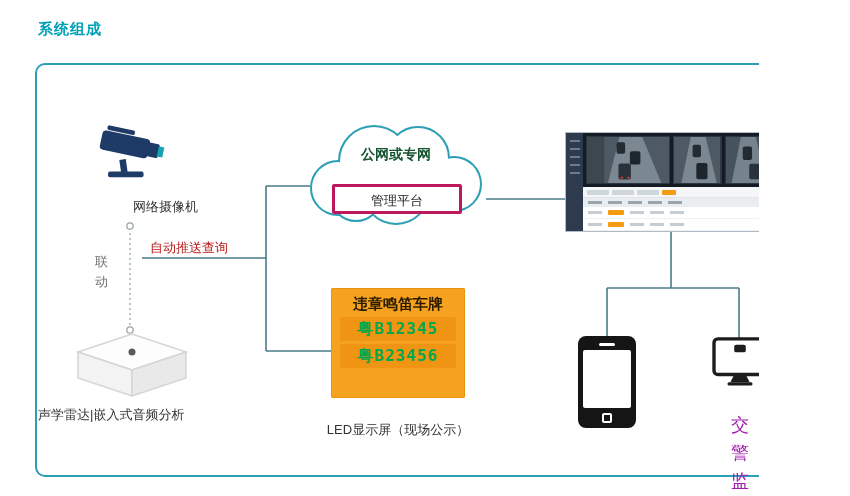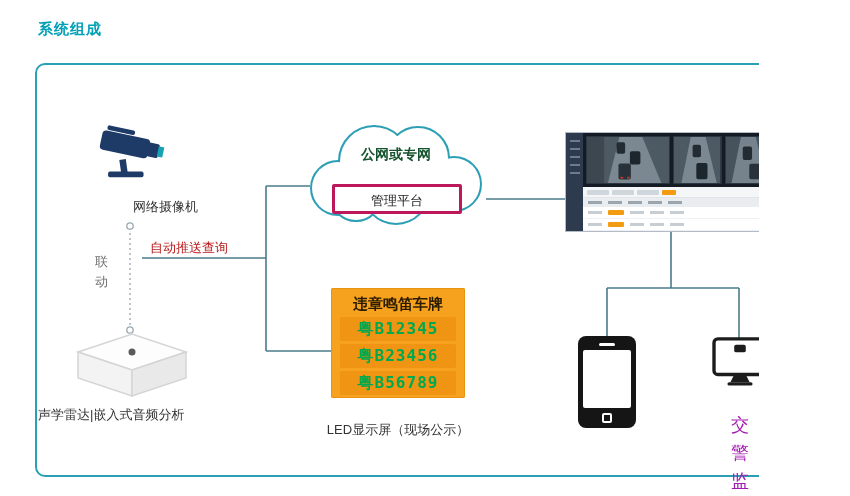--- a/index.html
+++ b/index.html
@@ -195,21 +195,20 @@
             <div class="bar"></div>
         </div>
       </div>
     </div>
   </div>
 
   <div class="abs led">
     <div class="led-title">违章鸣笛车牌</div>
     <div class="plate">粤B12345</div>
     <div class="plate">粤B23456</div>
-    <div class="plate">粤B56789</div>
   </div>
   <div class="abs led-caption">LED显示屏（现场公示）</div>
 
   <svg class="abs radar-icon" viewBox="0 0 124 82">
     <polygon points="8,32 62,14 116,32 62,50" fill="#fdfdfd" stroke="#d5d5d5" stroke-width="1.5"></polygon>
     <polygon points="8,32 62,50 62,76 8,58" fill="#f3f3f3" stroke="#d5d5d5" stroke-width="1.5"></polygon>
     <polygon points="116,32 62,50 62,76 116,58" fill="#e9e9e9" stroke="#d5d5d5" stroke-width="1.5"></polygon>
     <circle cx="62" cy="32" r="3.5" fill="#5a5a5a"></circle>
   </svg>
   <div class="abs radar-label">声学雷达|嵌入式音频分析</div>

